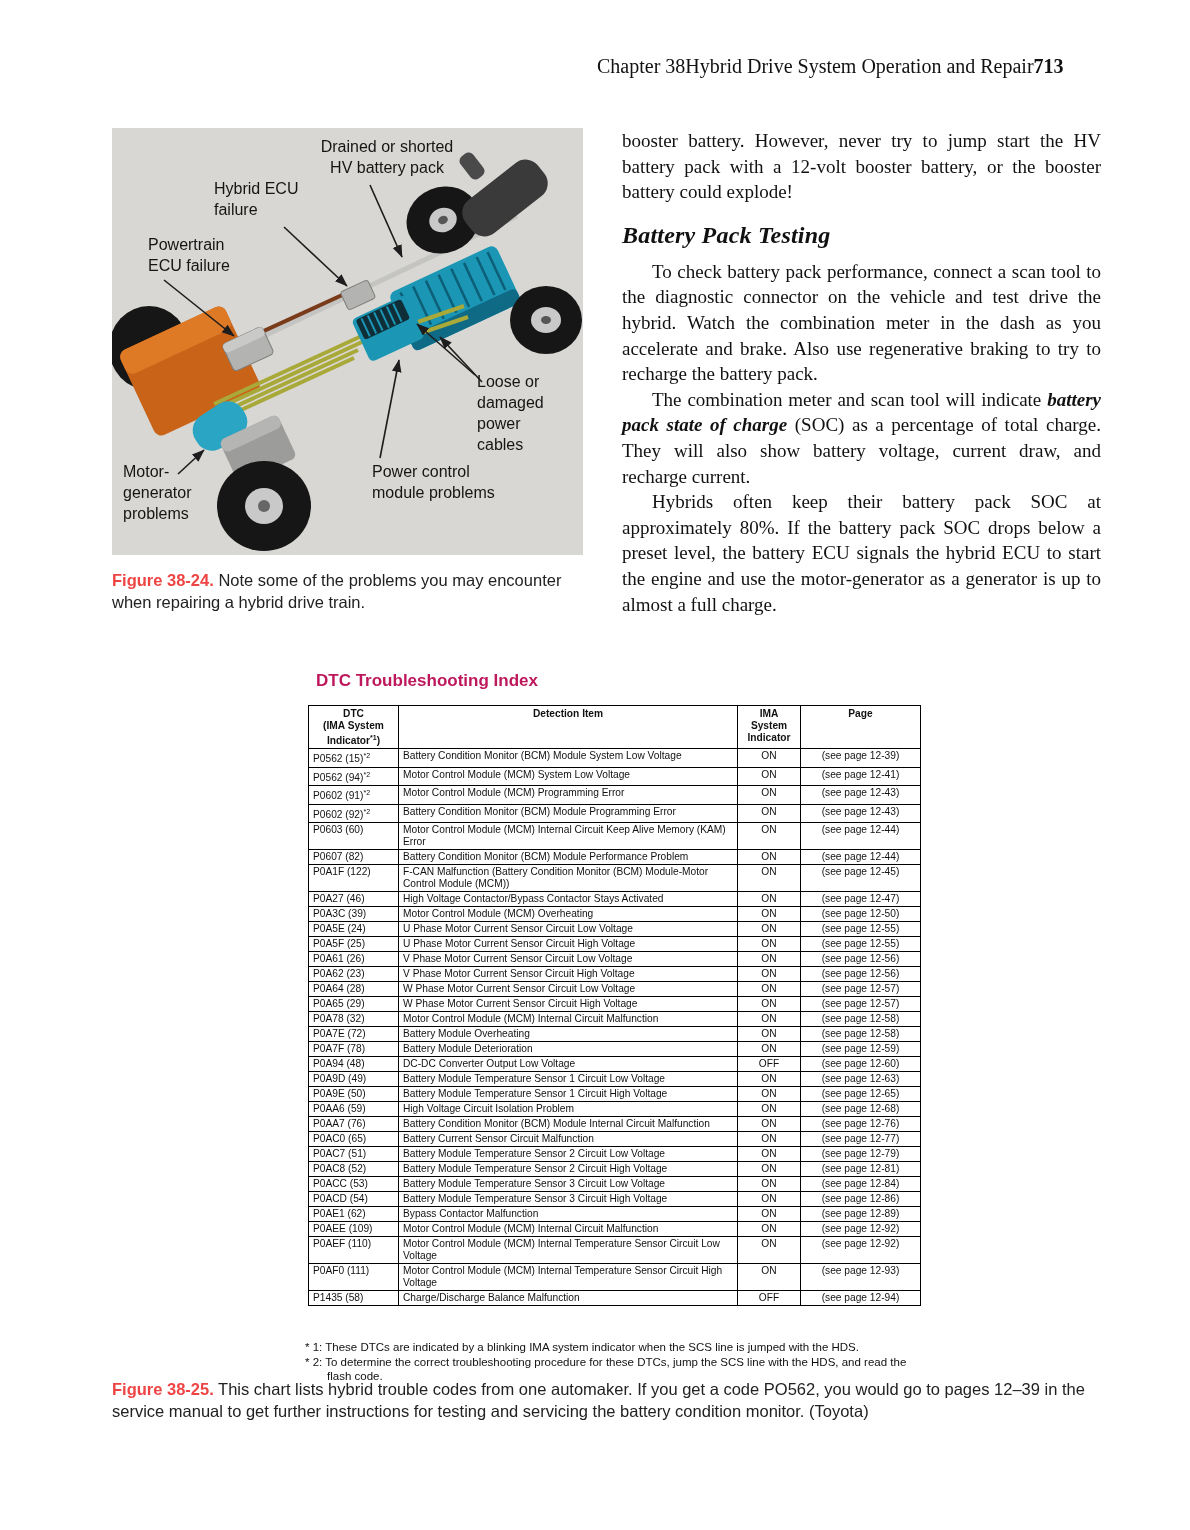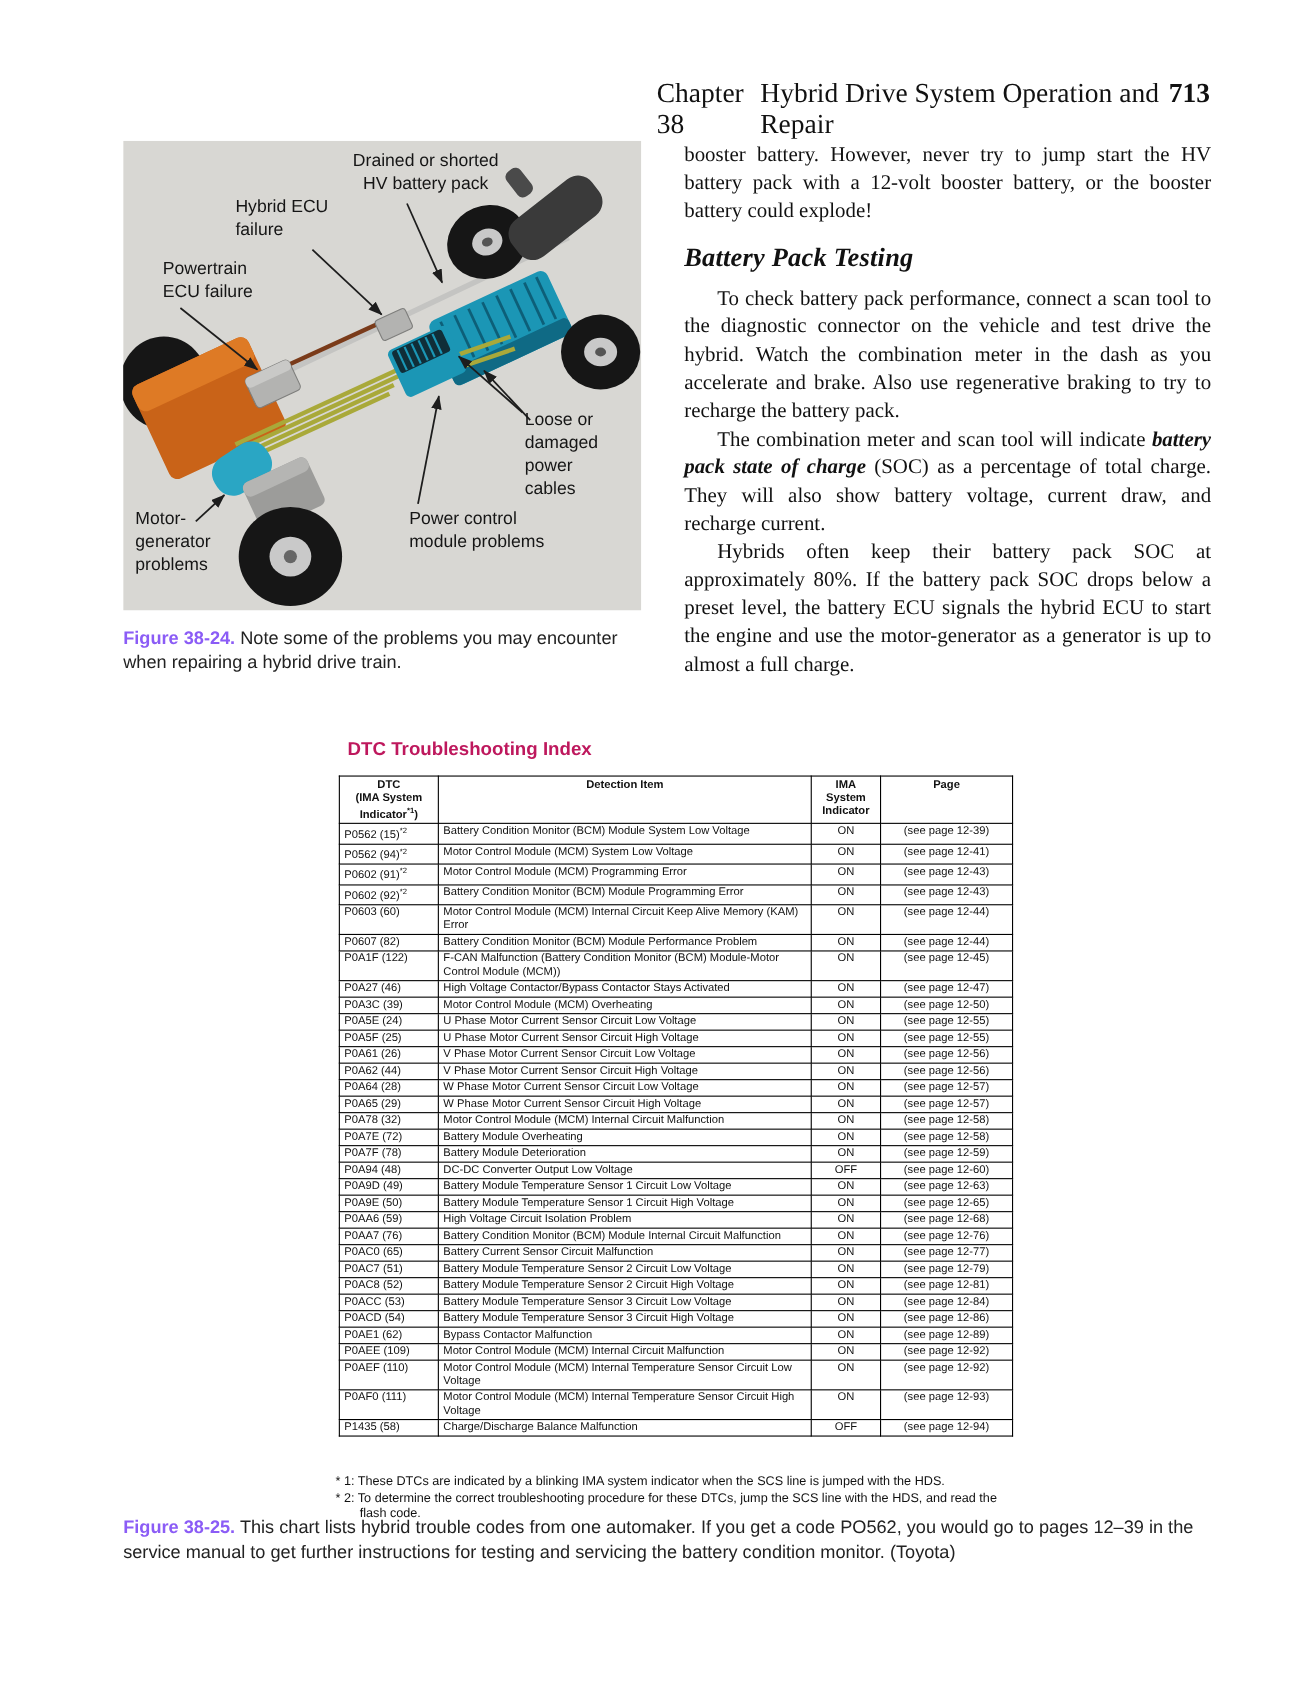--- a/index.html
+++ b/index.html
@@ -3,37 +3,37 @@
 <meta charset="utf-8">
 <style>
   * { margin:0; padding:0; box-sizing:border-box; }
   html,body { background:#ffffff; }
   .page {
     position:relative; width:1190px; height:1530px; background:#ffffff;
     font-family:"Liberation Serif", serif; color:#111; overflow:hidden;
   }
   
   .running-head {
-    position:absolute; left:597px; top:72px; width:503px;
-    display:flex; justify-content:space-between; align-items:baseline;
-    font-size:25px;
+    position:absolute; left:597px; top:55px; width:503px;
+    display:flex; justify-content:flex-start; align-items:baseline;
+    font-size:20px;
   }
   .running-head .pageno { font-weight:bold; }
   
   .figure24 { position:absolute; left:112px; top:128px; width:396px; height:427px; }
   .figure24 svg { position:absolute; left:0; top:0; }
   .fig-label {
     position:absolute; font-family:"Liberation Sans", sans-serif;
     font-size:16px; line-height:21px; color:#151515; white-space:pre-line;
   }
   .caption {
     position:absolute; font-family:"Liberation Sans", sans-serif;
     font-size:16.5px; line-height:21.5px; color:#222;
   }
-  .caption b { color:#8b5cf6; }
+  .caption b { color:#ef4444; }
   .caption24 { left:112px; top:570px; width:480px; }
   .caption25 { left:112px; top:1379px; width:995px; }
   
   .rightcol { position:absolute; left:622px; top:128px; width:479px; }
   .rightcol p { font-size:19px; line-height:25.6px; text-align:justify; }
   .rightcol p.indent { text-indent:30px; }
   .rightcol h2 {
     font-size:24px; font-weight:bold; font-style:italic;
     margin:17px 0 10px 0; letter-spacing:0.2px;
   }
@@ -299,21 +299,21 @@
           <td class="ima">ON</td>
           <td class="pg">(see page 12-55)</td>
         </tr>
         <tr>
           <td class="code">P0A61 (26)</td>
           <td>V Phase Motor Current Sensor Circuit Low Voltage</td>
           <td class="ima">ON</td>
           <td class="pg">(see page 12-56)</td>
         </tr>
         <tr>
-          <td class="code">P0A62 (44)</td>
+          <td class="code">P0A62 (23)</td>
           <td>V Phase Motor Current Sensor Circuit High Voltage</td>
           <td class="ima">ON</td>
           <td class="pg">(see page 12-56)</td>
         </tr>
         <tr>
           <td class="code">P0A64 (28)</td>
           <td>W Phase Motor Current Sensor Circuit Low Voltage</td>
           <td class="ima">ON</td>
           <td class="pg">(see page 12-57)</td>
         </tr>

